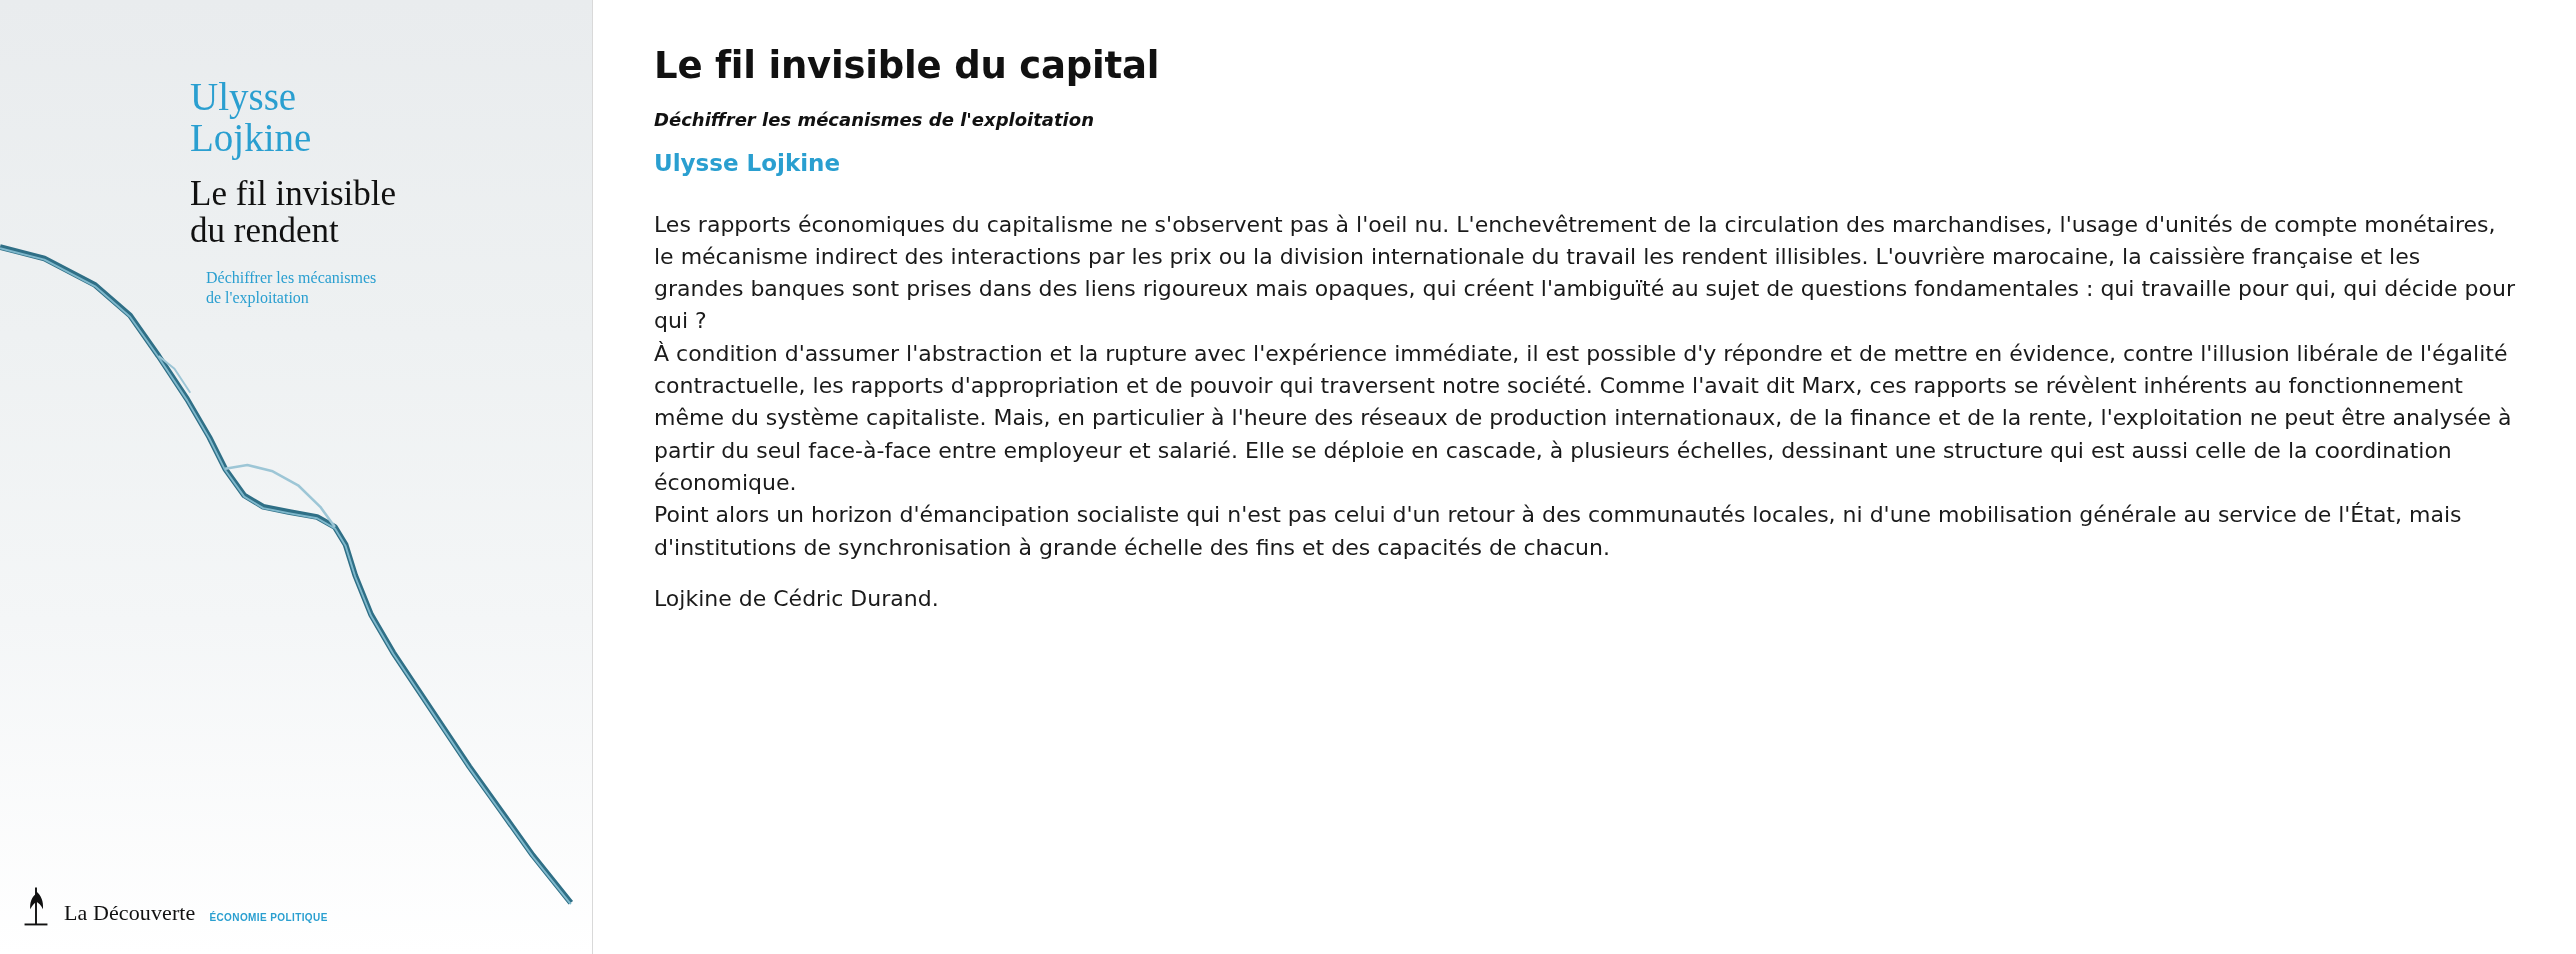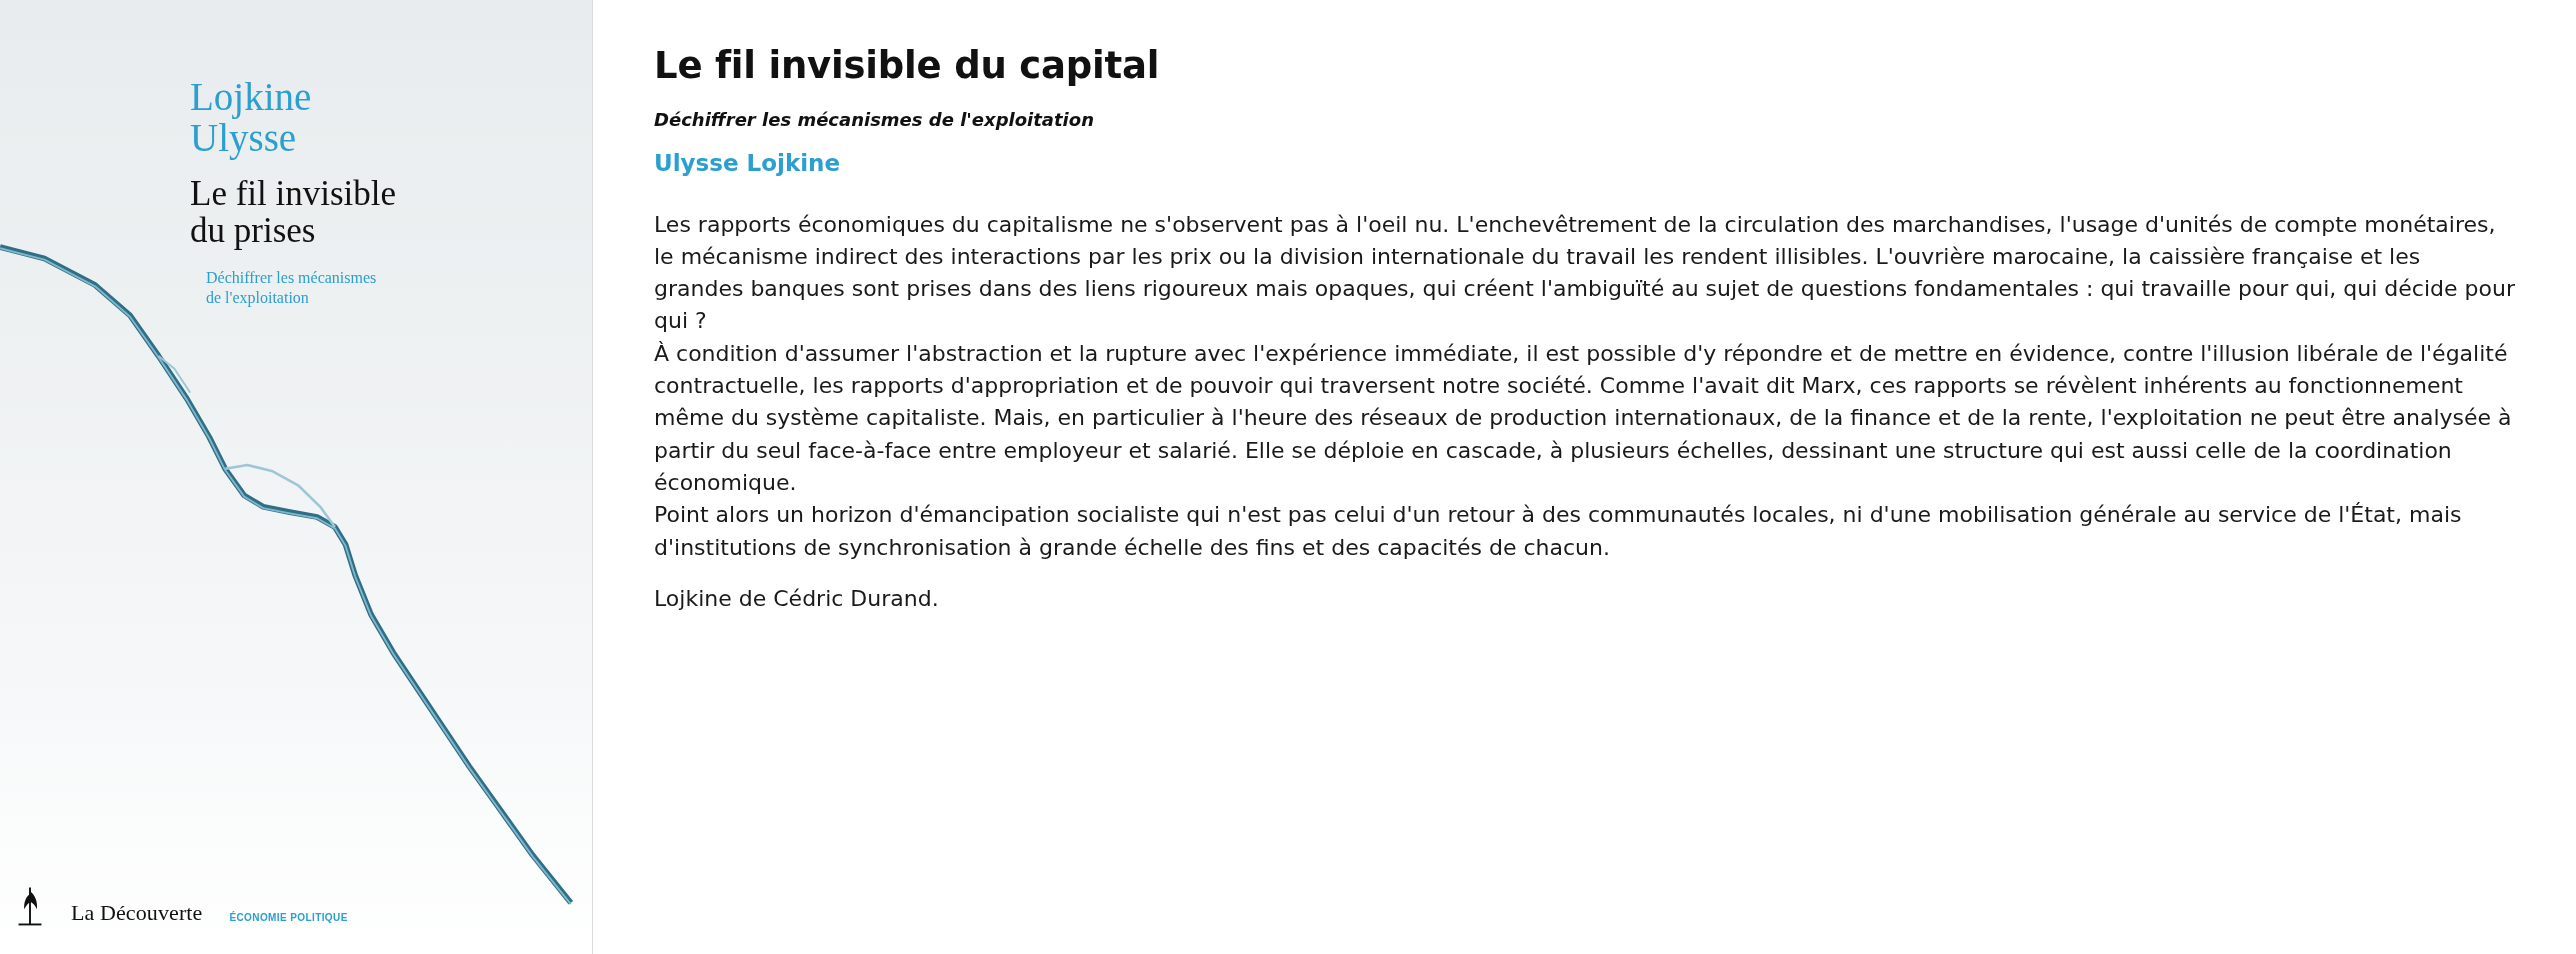--- a/index.html
+++ b/index.html
@@ -68,25 +68,25 @@
     font-family: "Liberation Serif", serif;
     font-size: 16px;
     line-height: 1.25;
     color: #2a9fd0;
     margin: 16px;
     font-weight: 400;
     max-width: 292px;
   }
   .cover-footer {
     position: absolute;
-    left: 16px;
+    left: 22px;
     bottom: 28px;
     display: flex;
     align-items: flex-end;
-    gap: 27px;
+    gap: 14px;
   }
   .publisher-mark {
     width: 28px;
     height: 42px;
     position: relative;
   }
   .publisher-name {
     font-family: "Liberation Serif", serif;
     font-size: 22px;
     color: #111111;
@@ -168,26 +168,26 @@
                  L585 640 L620 700 L660 760 L700 820 L740 880 L790 950 L840 1020 L900 1095" fill="none" stroke="#2f6f86" stroke-width="9" stroke-linejoin="round"></path>
         <path d="M0 62 L70 80 L150 122 L205 170 L250 234 L295 302 L330 362 L355 412
                  L385 454 L415 472 L455 480 L500 488 L528 504 L545 532 L560 580
                  L585 642 L620 702 L660 762 L700 822 L740 882 L790 952 L840 1022 L900 1097" fill="none" stroke="#7fb8cc" stroke-width="3" stroke-linejoin="round"></path>
         <path d="M355 410 L390 404 L430 414 L470 436 L505 470 L528 502" fill="none" stroke="#9dc6d6" stroke-width="4" stroke-linejoin="round"></path>
         <path d="M250 232 L275 252 L300 290" fill="none" stroke="#9dc6d6" stroke-width="3"></path>
       </svg>
 
       <div class="cover-title-block">
         <div class="cover-author">
+          <div>Ulysse</div>
           <div>Lojkine</div>
-          <div>Ulysse</div>
         </div>
         <div class="cover-title">
           <div>Le fil invisible</div>
-          <div>du prises</div>
+          <div>du rendent</div>
         </div>
         <div class="cover-sub">
           <div>Déchiffrer les mécanismes</div>
           <div>de l'exploitation</div>
         </div>
       </div>
 
       <div class="cover-footer">
         <div class="publisher-mark">
           <svg width="28" height="42" viewBox="0 0 44 66">

